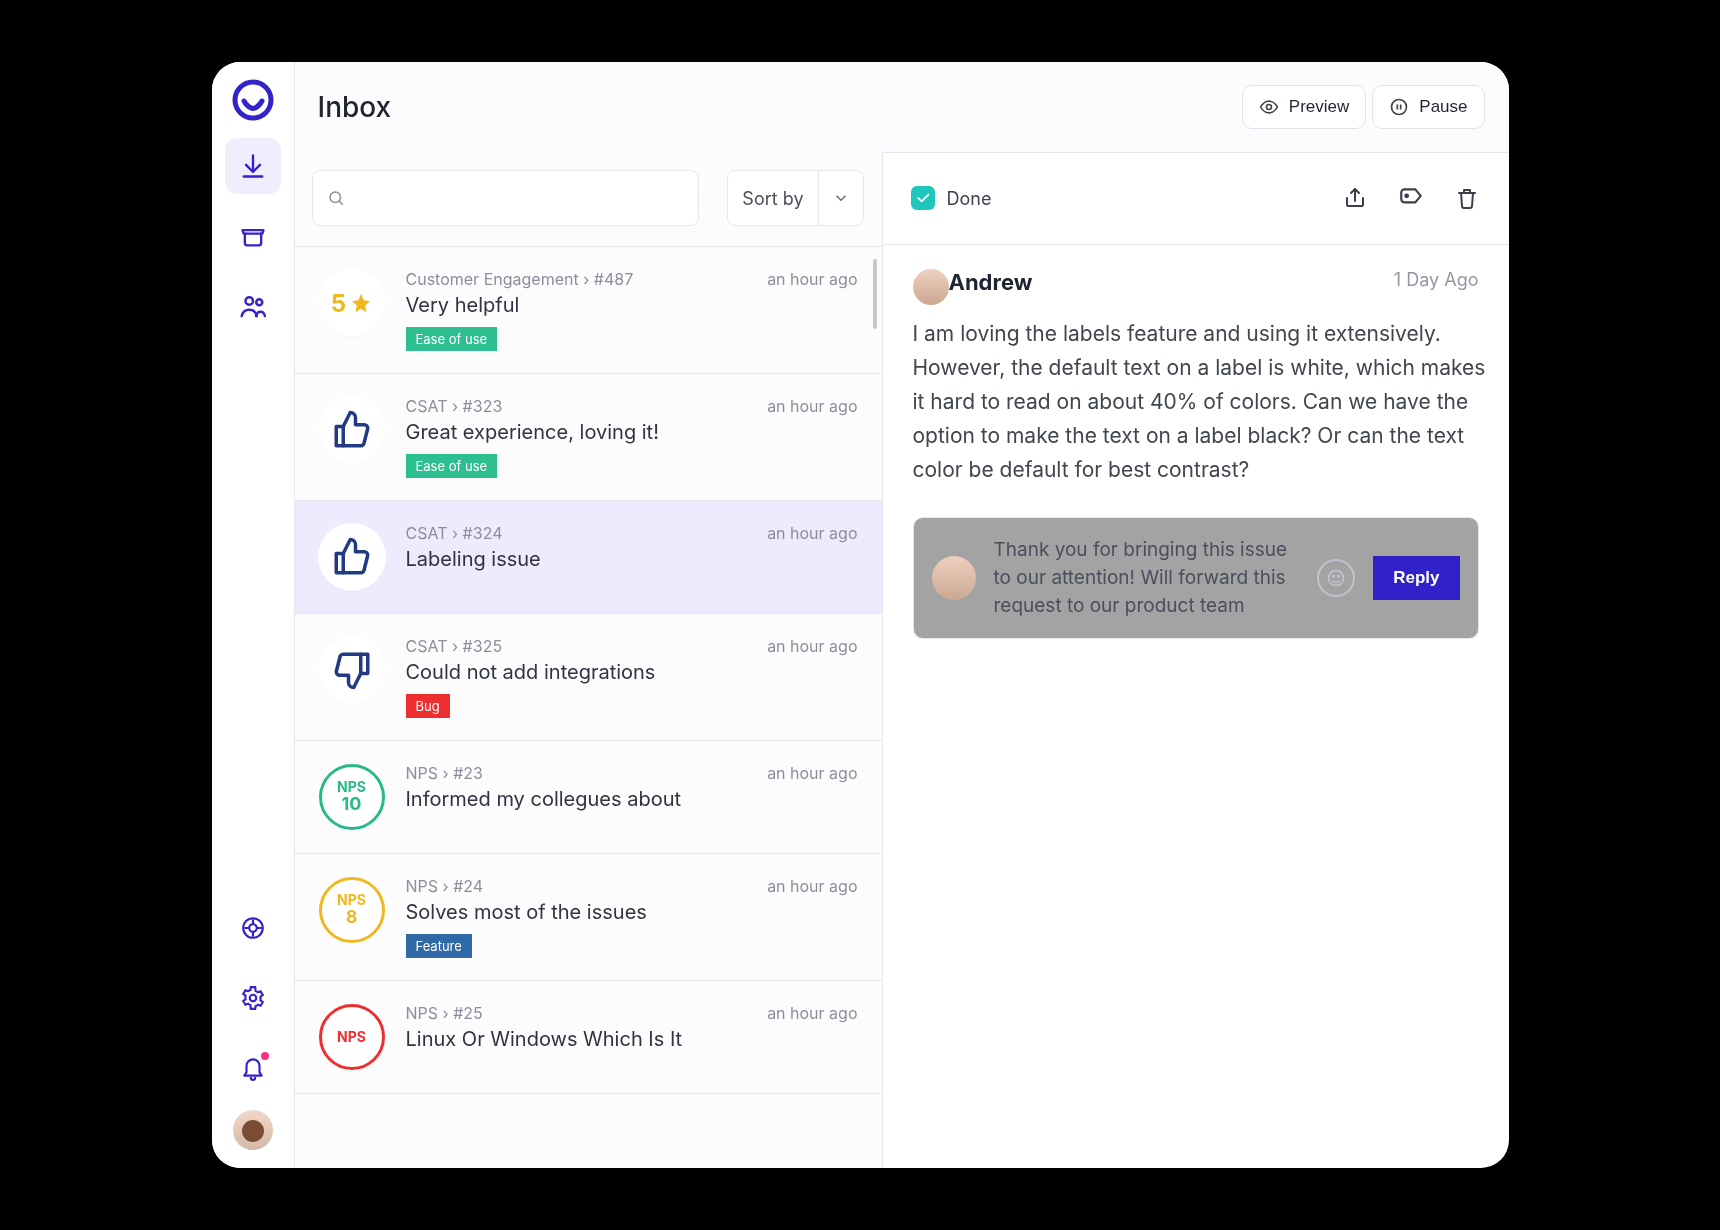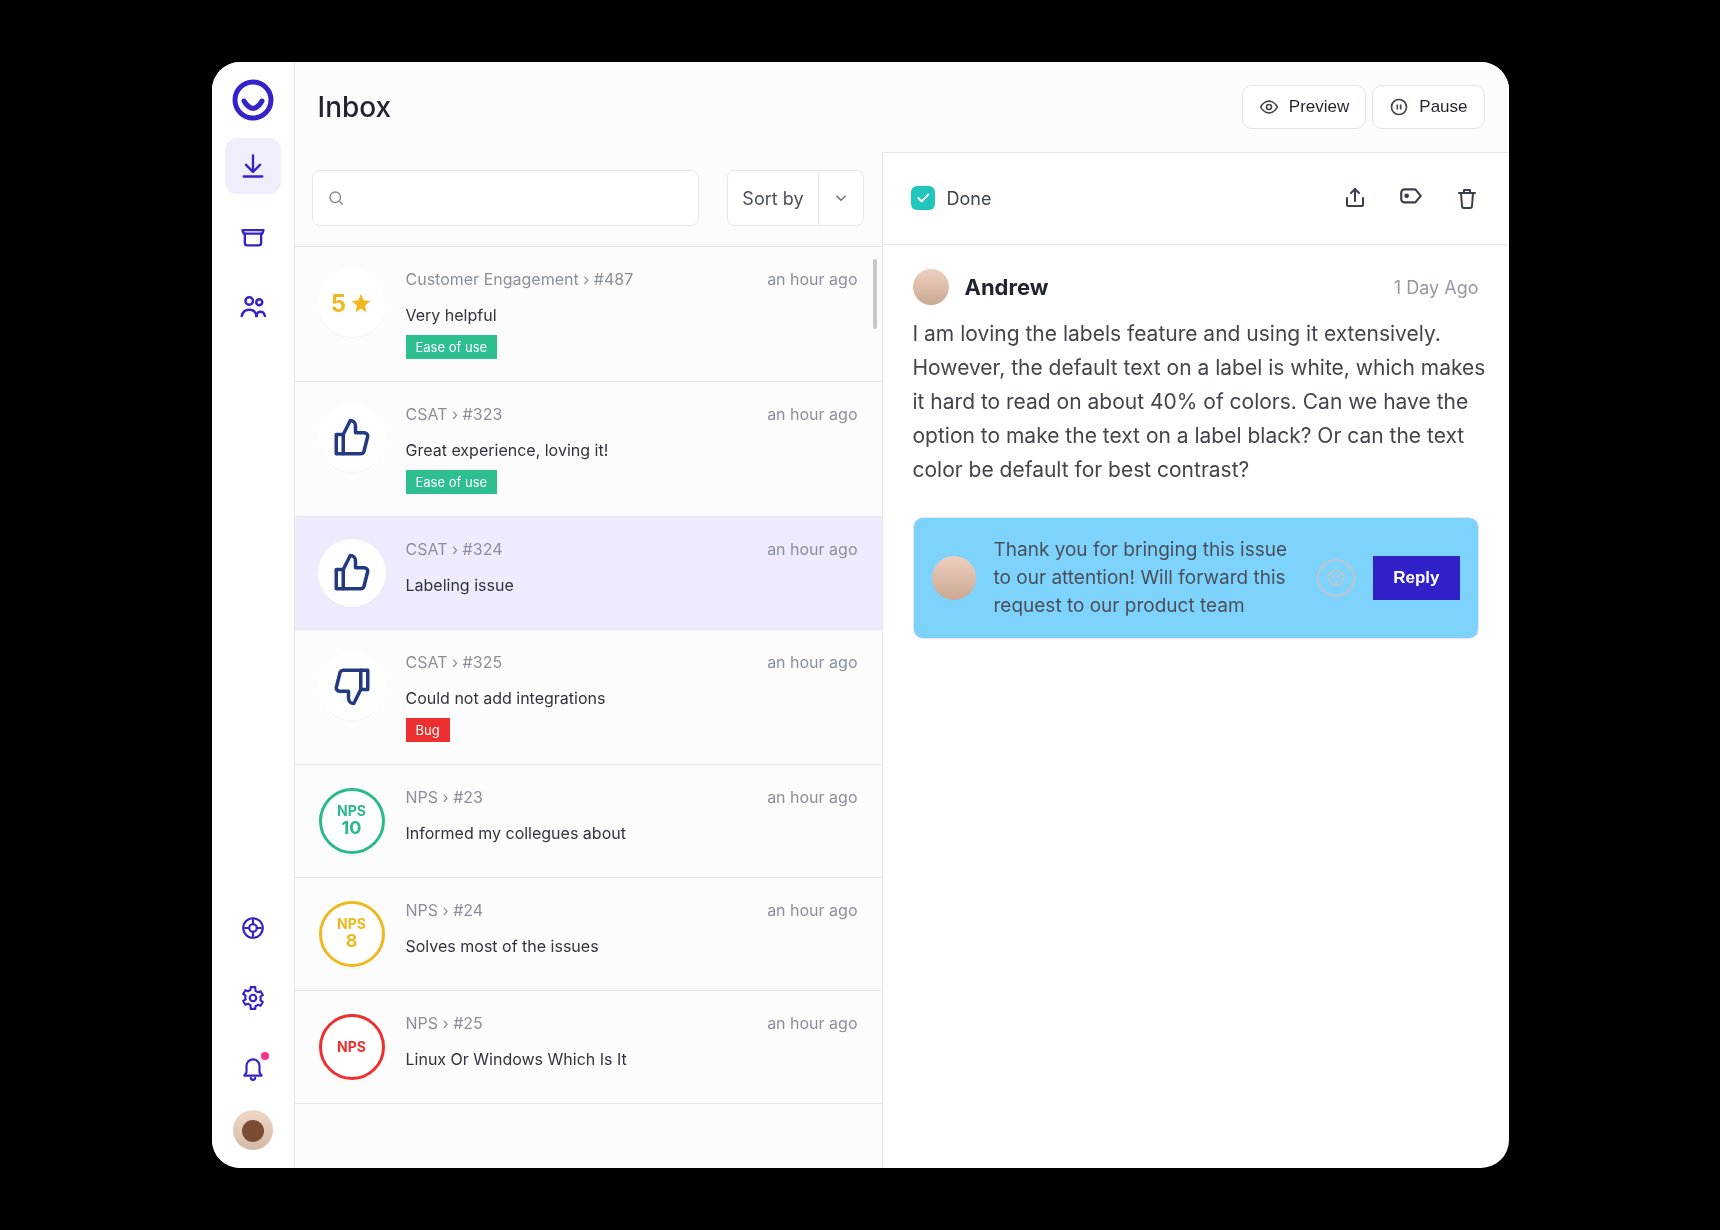--- a/index.html
+++ b/index.html
@@ -48,41 +48,41 @@
   .item .badgeCircle{width:68px;height:68px;border-radius:50%;background:#fff;box-shadow:0 1px 0 rgba(0,0,0,.03);display:flex;align-items:center;justify-content:center;flex-shrink:0}
   .nps-ring{width:60px;height:60px;border-radius:50%;border:3px solid var(--green);display:flex;flex-direction:column;align-items:center;justify-content:center;font-weight:700;color:var(--green)}
   .nps-ring .t{font-size:14px;line-height:14px}
   .nps-ring .v{font-size:18px;line-height:20px}
   .nps-amber{border-color:var(--amber);color:var(--amber)}
   .nps-red{border-color:var(--red);color:var(--red)}
   .star5{display:flex;align-items:center;gap:4px;color:var(--amber);font-weight:700;font-size:24px}
   .thumb{color:#223a82}
   .item .meta{flex:1;min-width:0}
   .item .row1{display:flex;justify-content:space-between;color:#8a8f9b;font-size:16px}
-  .item .subject{font-size:16px;color:#2f3440;margin-top:16px;white-space:nowrap;overflow:hidden;text-overflow:ellipsis}
+  .item .subject{font-size:20px;color:#2f3440;margin-top:4px;white-space:nowrap;overflow:hidden;text-overflow:ellipsis}
   .tags{margin-top:10px;display:flex;gap:8px}
   .tag{display:inline-block;border-radius:0;padding:4px 10px;font-size:13px;color:#fff}
   .tag.green{background:var(--green-tag)}
   .tag.red{background:#ee2f2f}
   .tag.blue{background:#2f69a6}
   
   .detail-bar{height:92px;display:flex;align-items:center;justify-content:space-between;padding:0 28px;border-bottom:1px solid var(--line)}
   .done{display:flex;align-items:center;gap:12px}
   .chk{width:24px;height:24px;border-radius:6px;background:#20c5bb;display:flex;align-items:center;justify-content:center}
   .detail-actions{display:flex;gap:28px;color:#3b3f4b}
   .detail-actions .ico{width:28px;height:28px;display:flex;align-items:center;justify-content:center}
   .detail-meta{display:flex;align-items:center;justify-content:space-between;padding:26px 30px 4px 30px}
   .detail-meta a{color:#5f6470;text-decoration:underline}
   .more{color:#2d40ff;font-weight:600;font-size:20px}
-  .author{display:flex;align-items:center;gap:16px;padding:24px 30px 8px 30px}
+  .author{display:flex;padding:24px 30px 8px 30px}
   .author .av{width:36px;height:36px;border-radius:50%;background:linear-gradient(180deg,#efcfc0,#caa892)}
   .author .name{font-weight:700;font-size:22px}
   .author .when{margin-left:auto;color:#9398a4;font-size:18px}
   .bodytext{padding:4px 16px 30px 30px;font-size:21px;line-height:34px;color:#41464e}
-  .reply{margin:0 30px 30px 30px;border:1px solid var(--line);border-radius:10px;background:#7dd3fc;display:flex;align-items:center;gap:18px;padding:18px 18px}
+  .reply{margin:0 30px 30px 30px;border:1px solid var(--line);border-radius:10px;background:#a3a3a3;display:flex;align-items:center;gap:18px;padding:18px 18px}
   .reply .av{width:44px;height:44px;border-radius:50%;background:linear-gradient(180deg,#efcfc0,#caa892);flex-shrink:0}
   .reply .msg{flex:1;color:#4a4f5c;font-size:19px;line-height:28px}
   .reply .smile{width:34px;height:34px;border:2px solid #bfc3cc;border-radius:50%;display:flex;align-items:center;justify-content:center;color:#bfc3cc}
   .reply .send{height:44px;border-radius:0;background:#3021c9;color:#fff;font-weight:600;padding:0 20px;border:0;font-size:17px}
   
   .list .bar{position:absolute;right:5px;top:12px;width:4px;height:70px;background:#c7c8ce;border-radius:3px}
 </style>
 </head>
 <body>
 
@@ -282,20 +282,23 @@
                   <span class="t">NPS</span>
                   <span class="v">8</span>
                 </div>
             </div>
             <div class="meta">
               <div class="row1">
                   <span>NPS › #24</span>
                   <span>an hour ago</span>
                 </div>
               <div class="subject">Solves most of the issues</div>
+              <div class="tags">
+                  <span class="tag blue">Feature</span>
+                </div>
             </div>
           </div>
 
           <div class="item">
             <div class="badgeCircle">
               <div class="nps-ring nps-red">
                   <span class="t">NPS</span>
                   <span class="v"></span>
                 </div>
             </div>

